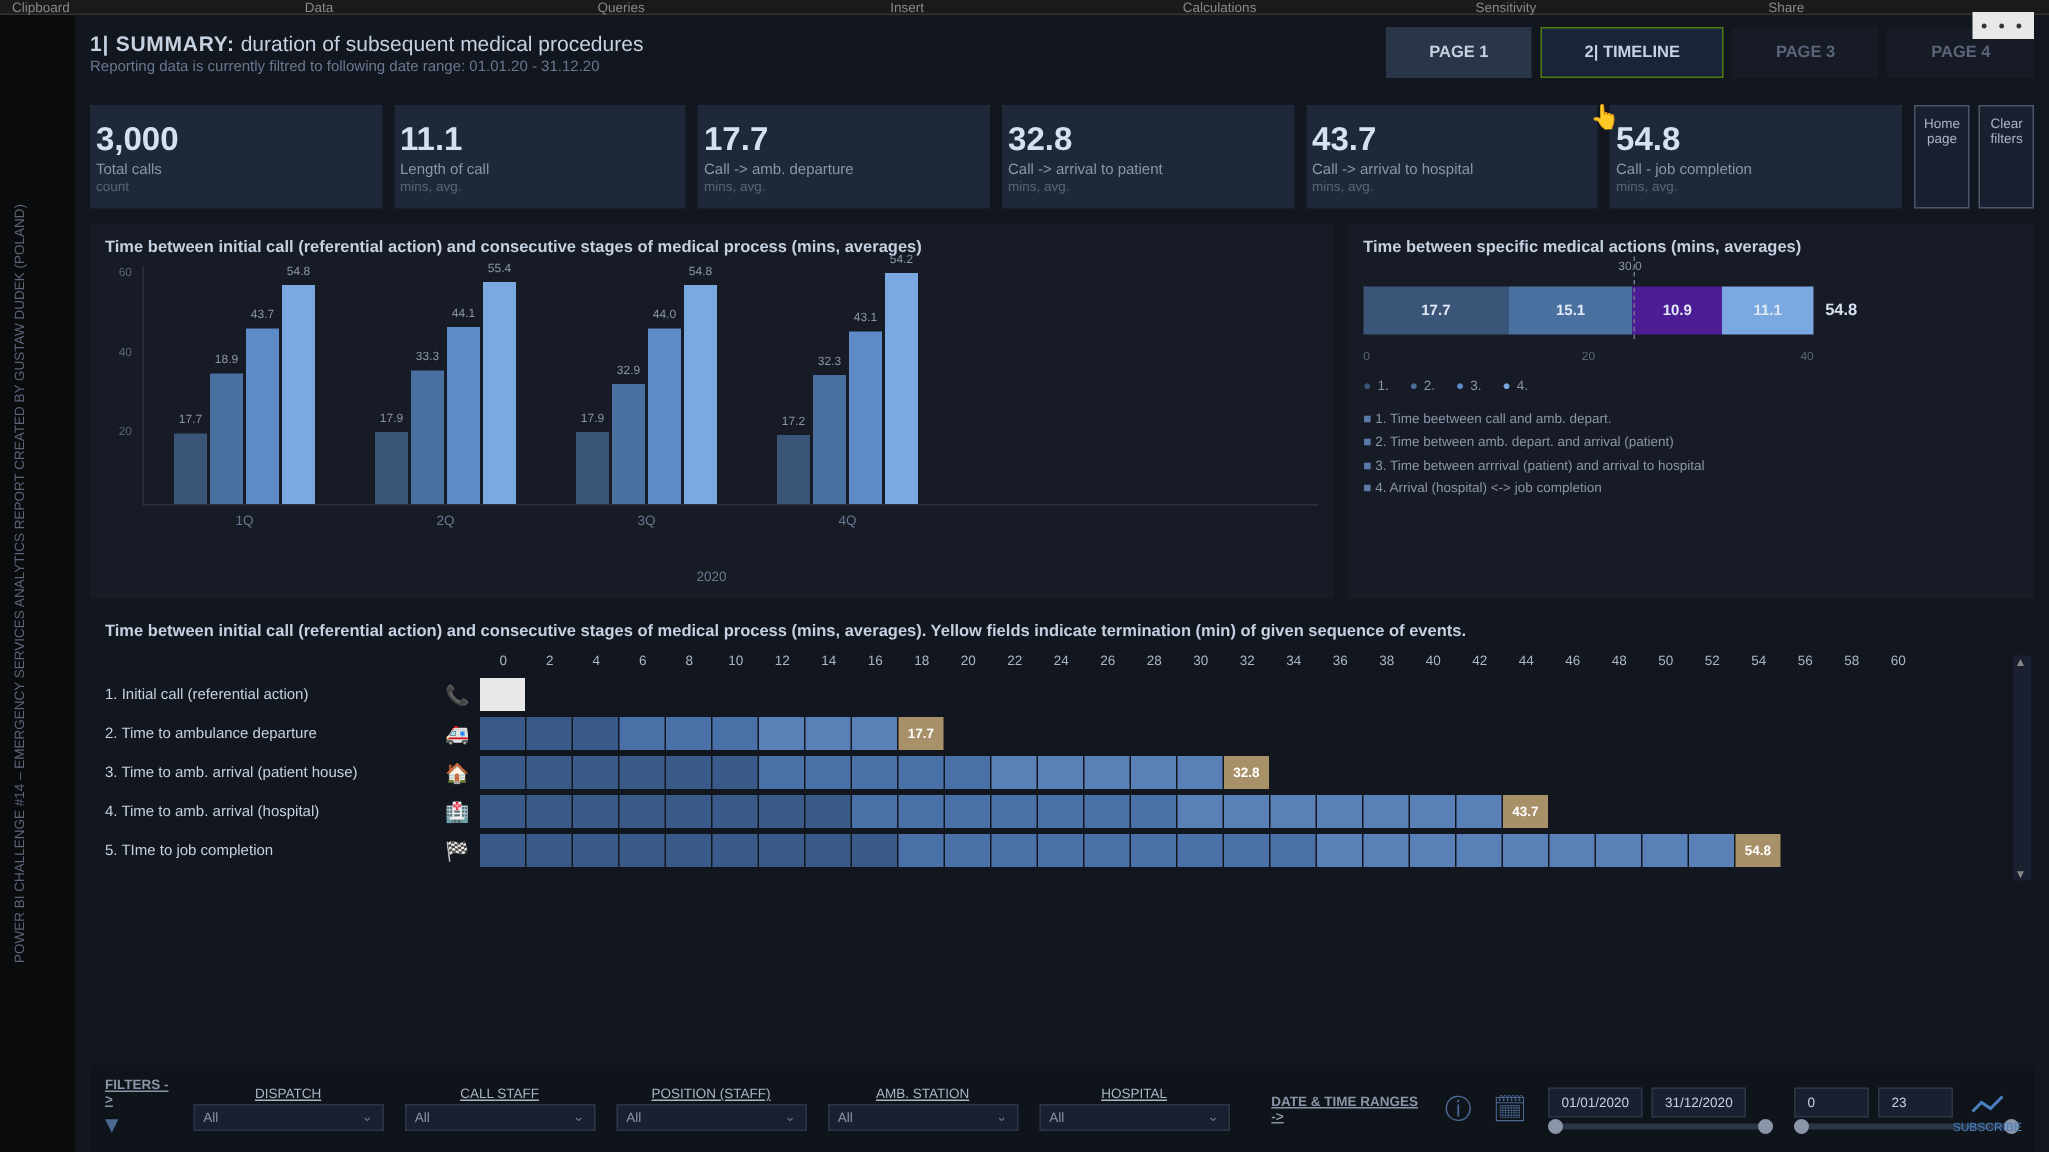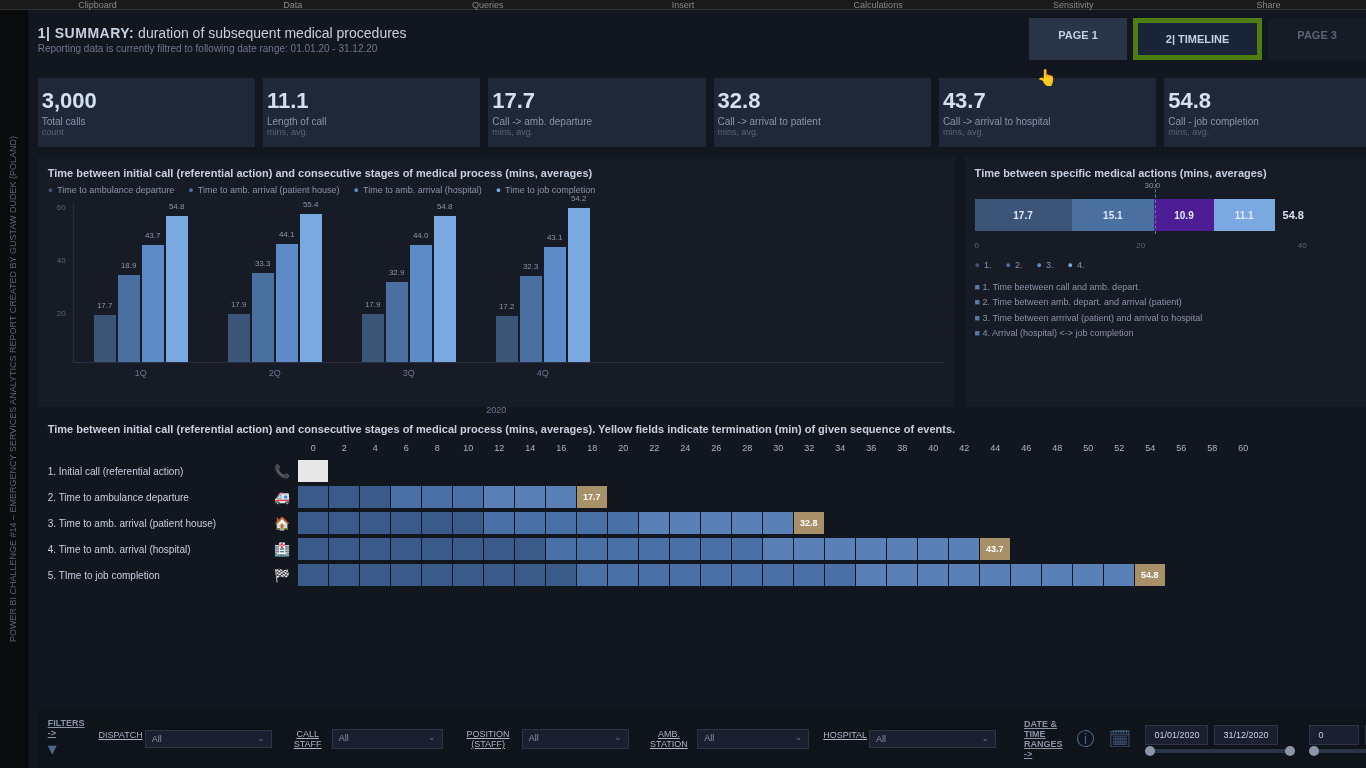--- a/index.html
+++ b/index.html
@@ -1,29 +1,29 @@
 <!DOCTYPE html>
 <html><head>
 <meta charset="utf-8">
 <style>
 *{box-sizing:border-box;margin:0;padding:0;font-family:'Segoe UI',Arial,sans-serif}
 body{background:#000;color:#aab5c5;font-size:11px;width:1366px;height:768px;overflow:hidden;position:relative}
 .ribbon{display:flex;background:#1a1a1a;border-bottom:1px solid #333;height:10px;font-size:9px;color:#888}
-.ribbon span{flex:1;text-align:center;padding:0 8px}
+.ribbon span{flex:1;text-align:left;padding:0 8px}
 .app{display:flex;height:758px}
 .vbar{width:50px;background:#0a0b0d;writing-mode:vertical-rl;transform:rotate(180deg);padding:20px 8px;font-size:9px;color:#5a6578;text-align:center;line-height:1.3}
 .main{flex:1;background:#12161f;padding:8px 10px 0 10px;display:flex;flex-direction:column;position:relative}
 .hdr{display:flex;align-items:center;margin-bottom:18px}
 .hdr-l{flex:1}
 .ht{font-size:14px;color:#c5d0e0}
 .ht b{font-weight:700;letter-spacing:.5px}
 .hs{font-size:10px;color:#6a7890;margin-top:2px}
 .tabs{display:flex;gap:6px}
 .tab{background:#2a3548;color:#c5d0e0;padding:10px 28px;font-size:11px;font-weight:600;cursor:pointer;border:1px solid transparent}
-.tab.active{background:#1a2438;border:5px solid #4d7c0f}
+.tab.active{background:#1a2438;border:1px solid #4d7c0f}
 .tab.dim{background:#161b26;color:#5a6578}
 .dots{position:absolute;top:-2px;right:10px;background:#e8e8e8;color:#333;padding:2px 6px;font-size:12px;letter-spacing:2px;cursor:pointer}
 .kpis{display:flex;gap:8px;margin-bottom:10px}
 .kpi{background:#1e2838;flex:1;text-align:left;padding:10px 4px}
 .kpi .v{font-size:22px;font-weight:600;color:#d5e0f0}
 .kpi .l1{font-size:10px;color:#8a95a8;margin-top:2px}
 .kpi .l2{font-size:9px;color:#5a6578}
 .sidebtns{display:flex;flex-direction:row;gap:6px;width:80px}
 .sbtn{border:1px solid #4a5568;background:#1a2030;color:#aab5c5;font-size:9px;padding:6px 4px;text-align:center;cursor:pointer}
 .row2{display:flex;gap:10px;height:250px;margin-bottom:8px}
@@ -66,21 +66,21 @@
 .tc.on{background:#3a5a8a}
 .tc.on2{background:#4a70a8}
 .tc.on3{background:#5a80b8}
 .tc.end{background:#a89068;color:#fff;font-size:9px;display:flex;align-items:center;justify-content:center;font-weight:600}
 .tc.start{background:#e8e8e8}
 .scrl{position:absolute;right:2px;top:30px;width:12px;height:150px;background:#1a2030}
 .scrl::before{content:'▲';position:absolute;top:0;left:1px;font-size:8px;color:#888}
 .scrl::after{content:'▼';position:absolute;bottom:0;left:1px;font-size:8px;color:#888}
 .filters{background:#0f131a;padding:8px 10px;display:flex;align-items:center;gap:14px;margin-top:auto;font-size:9px}
 .flbl{color:#8a95a8;text-decoration:underline;font-weight:600}
-.fgrp{display:flex;gap:2px}
+.fgrp{display:flex;flex-direction:column;gap:2px}
 .fgrp .fh{color:#aab5c5;text-decoration:underline;font-size:9px;text-align:center}
 .fsel{background:#1a2030;border:1px solid #2a3548;color:#8a95a8;padding:3px 20px 3px 6px;font-size:9px;width:127px;position:relative}
 .fsel::after{content:'⌄';position:absolute;right:6px;top:2px;color:#6a7890}
 .ficon{font-size:18px;color:#4a6890}
 .dr{display:flex;gap:6px;align-items:center}
 .dbox{background:#1a2030;border:1px solid #2a3548;padding:4px 8px;font-size:9px;color:#c5d0e0}
 .slider{width:150px;height:4px;background:#2a3548;position:relative;margin-top:4px}
 .slider::before,.slider::after{content:'';position:absolute;width:10px;height:10px;background:#8a95a8;border-radius:50%;top:-3px}
 .slider::before{left:0}.slider::after{right:0}
 .sub{position:absolute;right:18px;bottom:12px;text-align:center;font-size:8px;color:#4a80c0}
@@ -154,26 +154,20 @@
         </div>
       <div class="sidebtns">
         <div class="sbtn">Home page</div>
         <div class="sbtn">Clear filters</div>
       </div>
     </div>
 
     <div class="row2">
       <div class="panel pA">
         <div class="pt">Time between initial call (referential action) and consecutive stages of medical process (mins, averages)</div>
-        <div class="legend">
-          <span class="lg1">Time to ambulance departure</span>
-          <span class="lg2">Time to amb. arrival (patient house)</span>
-          <span class="lg3">Time to amb. arrival (hospital)</span>
-          <span class="lg4">Time to job completion</span>
-        </div>
         <div class="barchart" id="barchart">
           <div class="yax">
             <div style="top:0">60</div>
             <div style="top:53px">40</div>
             <div style="top:106px">20</div>
           </div>
           <div class="groups" id="groups">
               <div class="grp">
                 <div class="bar b1" style="height: 47.2px;">
                   <div class="bl">17.7</div>

